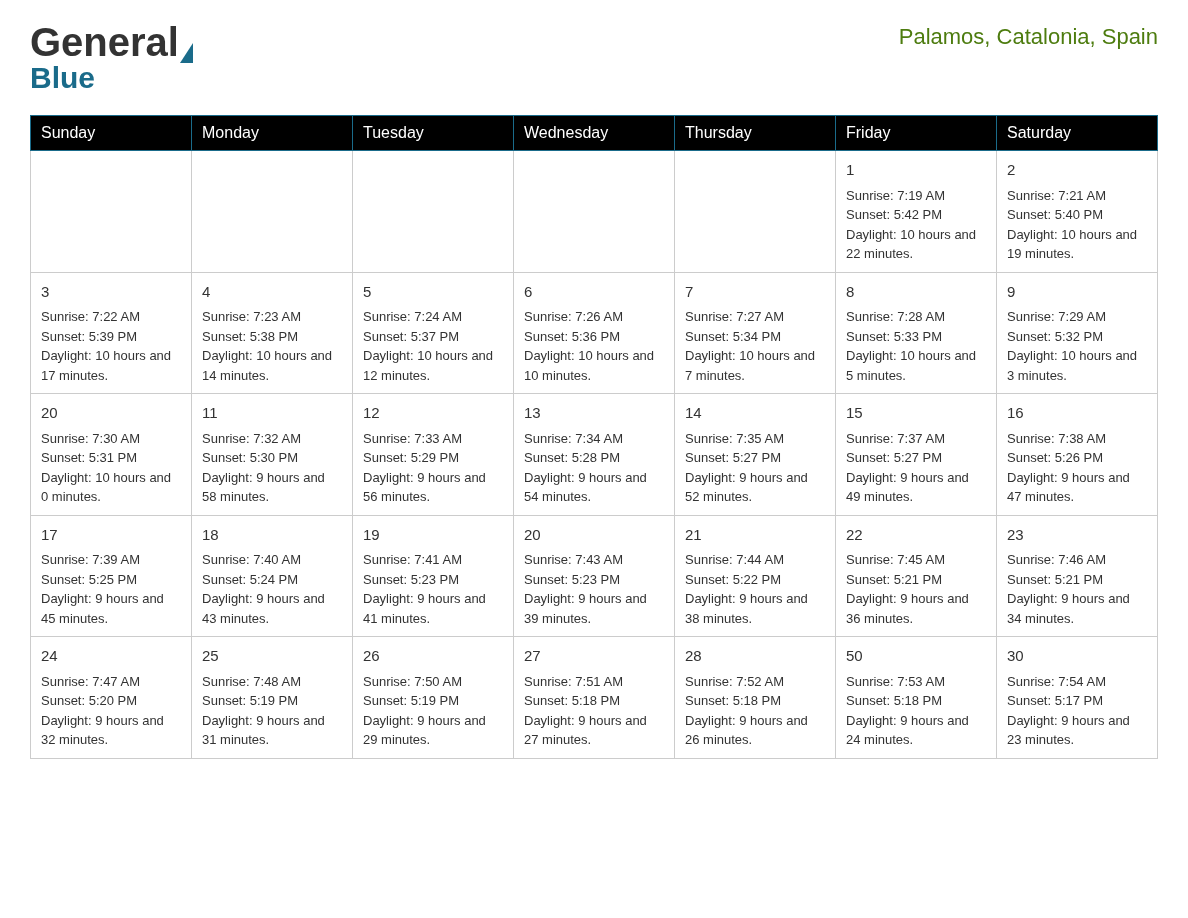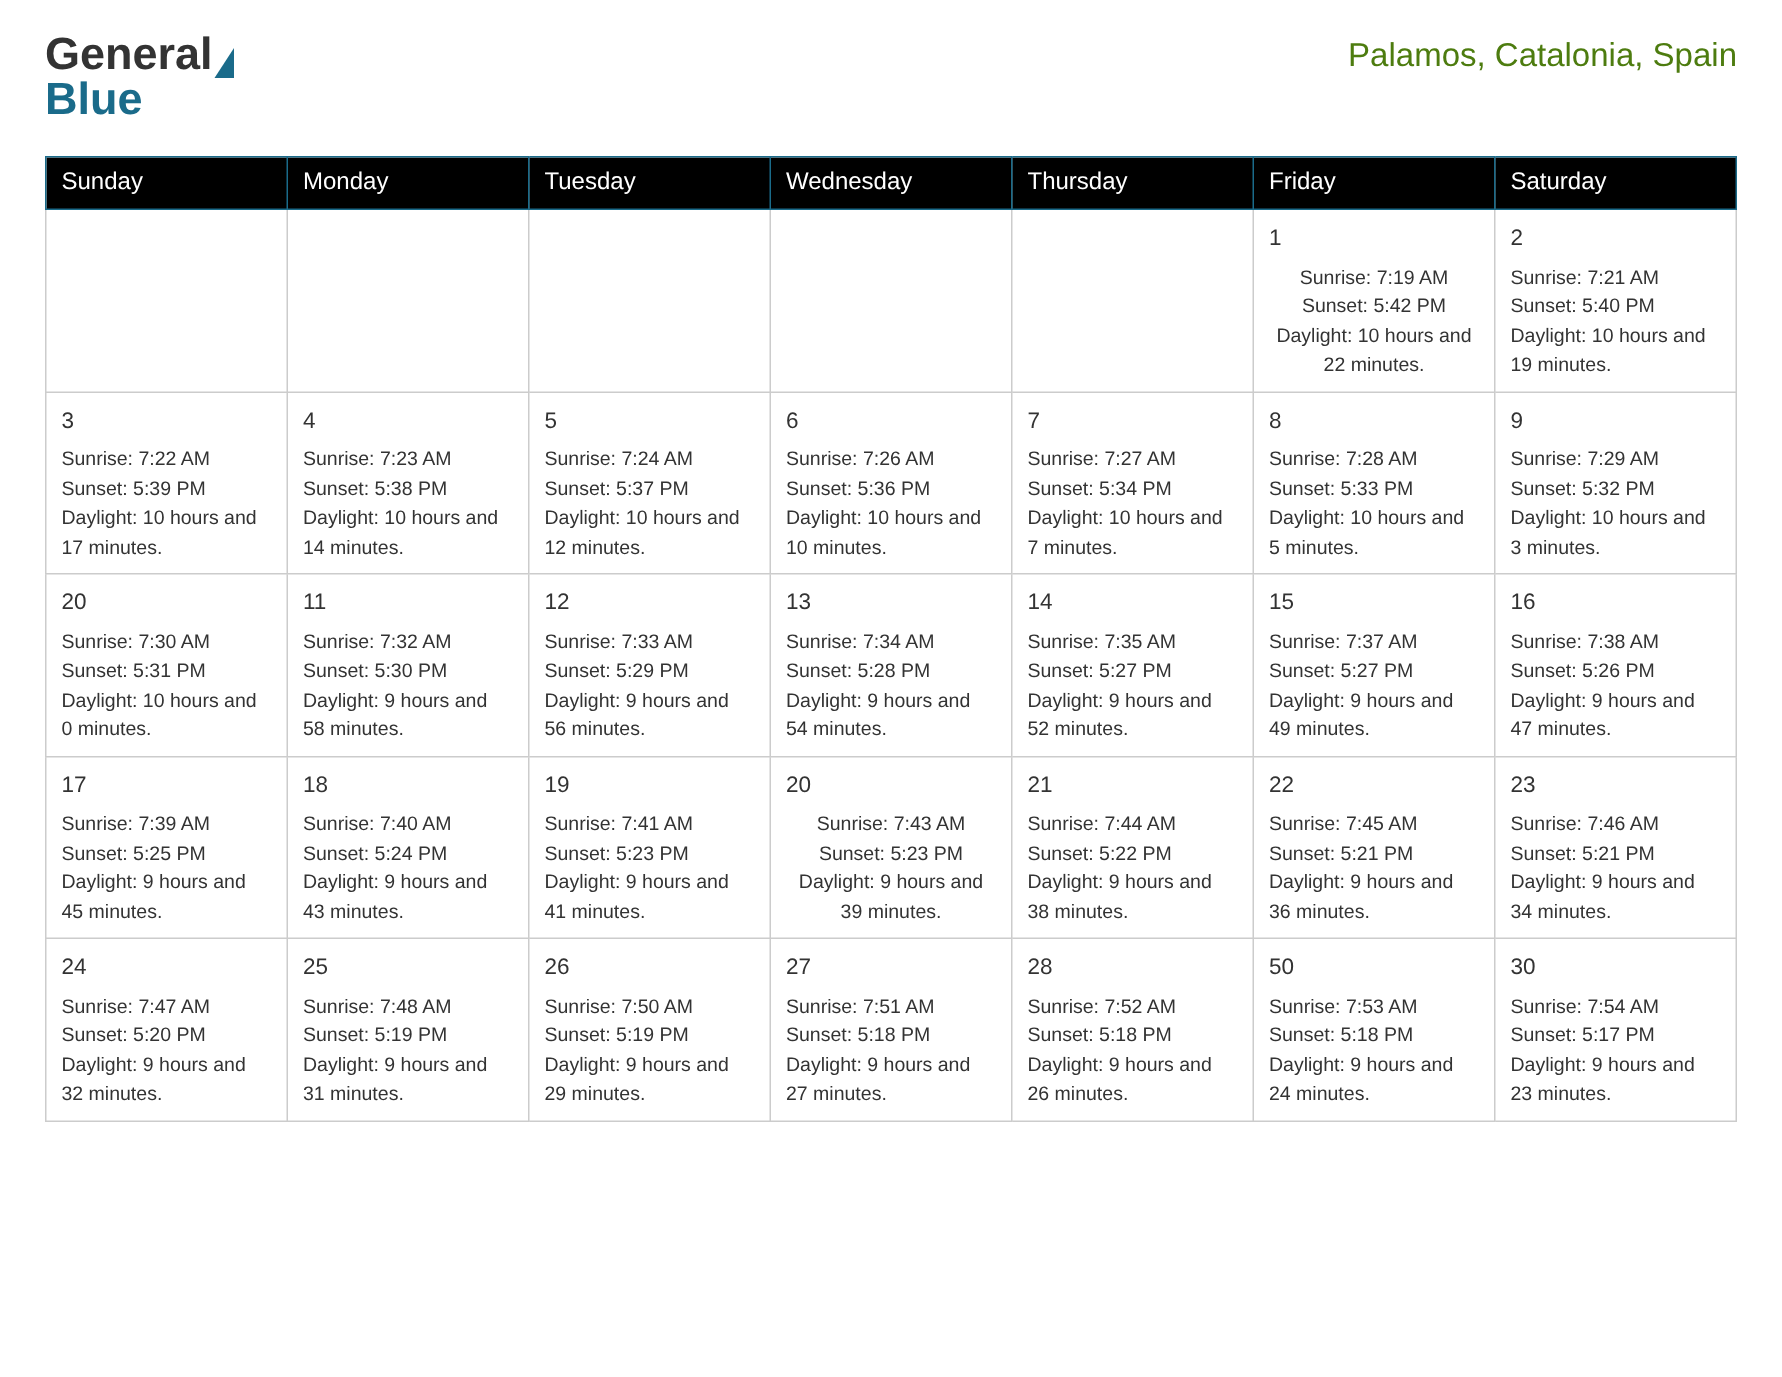--- a/index.html
+++ b/index.html
@@ -73,21 +73,21 @@
     }
     tr.week-row td {
       height: 110px;
     }
     .logo-wrapper {
       display: flex;
       flex-direction: row;
       align-items: flex-end;
     }
     .logo-text-general {
-      font-size: 30px;
+      font-size: 40px;
       font-weight: bold;
       color: #333;
     }
     .logo-triangle {
       display: inline-block;
       width: 0;
       height: 0;
       border-left: 13px solid transparent;
       border-bottom: 20px solid #1a6b8a;
       margin-left: 1px;
@@ -131,21 +131,21 @@
   </thead>
   <tbody id="calendar-body">
   <tr class="week-row">
         <td class="empty-cell"></td>
         <td class="empty-cell"></td>
         <td class="empty-cell"></td>
         <td class="empty-cell"></td>
         <td class="empty-cell"></td>
         <td>
           <span class="day-number">1</span>
-          <div class="cell-info" style="white-space: pre-line; text-align: center;">Sunrise: 7:19 AM
+          <div class="cell-info" style="white-space: pre-line;">Sunrise: 7:19 AM
 Sunset: 5:42 PM
 Daylight: 10 hours and 22 minutes.</div>
         </td>
         <td>
           <span class="day-number">2</span>
           <div class="cell-info" style="white-space: pre-line;">Sunrise: 7:21 AM
 Sunset: 5:40 PM
 Daylight: 10 hours and 19 minutes.</div>
         </td>
       </tr>
@@ -251,21 +251,21 @@
 Daylight: 9 hours and 43 minutes.</div>
         </td>
         <td>
           <span class="day-number">19</span>
           <div class="cell-info" style="white-space: pre-line;">Sunrise: 7:41 AM
 Sunset: 5:23 PM
 Daylight: 9 hours and 41 minutes.</div>
         </td>
         <td>
           <span class="day-number">20</span>
-          <div class="cell-info" style="white-space: pre-line; text-align: center;">Sunrise: 7:43 AM
+          <div class="cell-info" style="white-space: pre-line;">Sunrise: 7:43 AM
 Sunset: 5:23 PM
 Daylight: 9 hours and 39 minutes.</div>
         </td>
         <td>
           <span class="day-number">21</span>
           <div class="cell-info" style="white-space: pre-line;">Sunrise: 7:44 AM
 Sunset: 5:22 PM
 Daylight: 9 hours and 38 minutes.</div>
         </td>
         <td>

